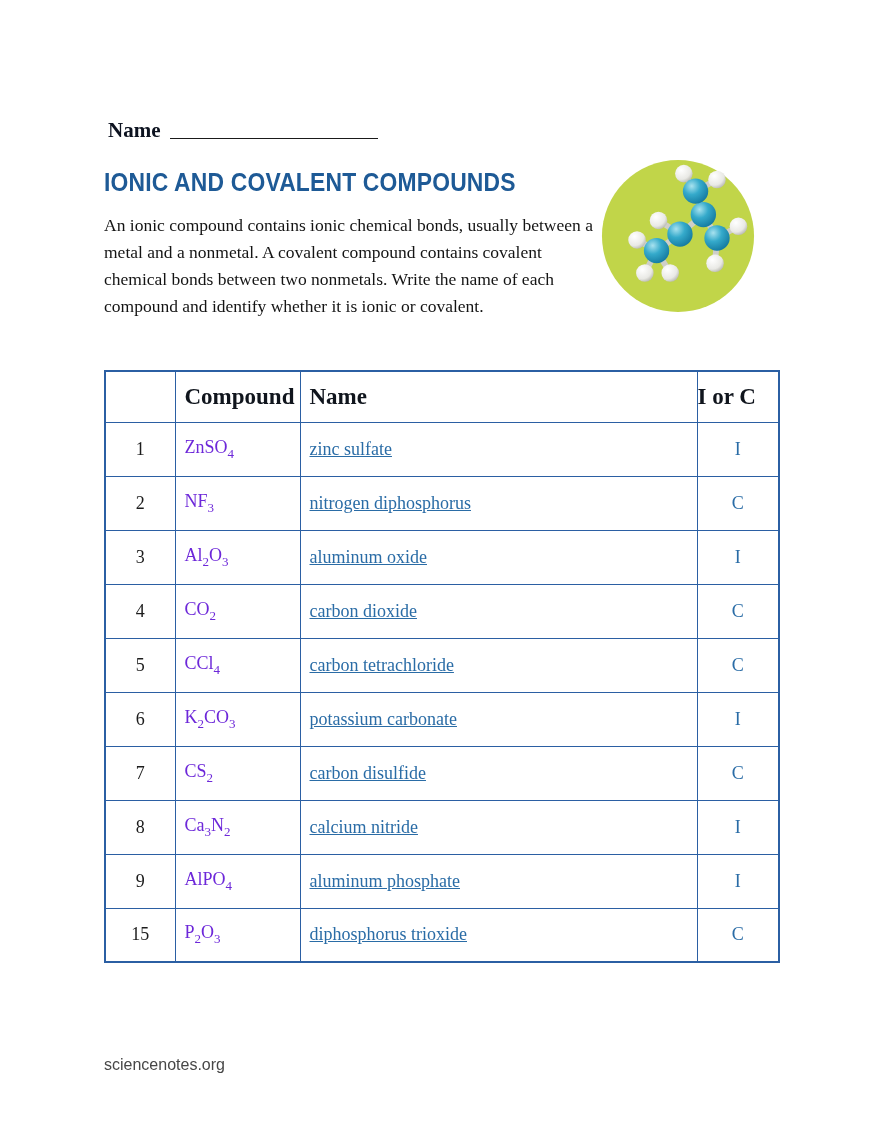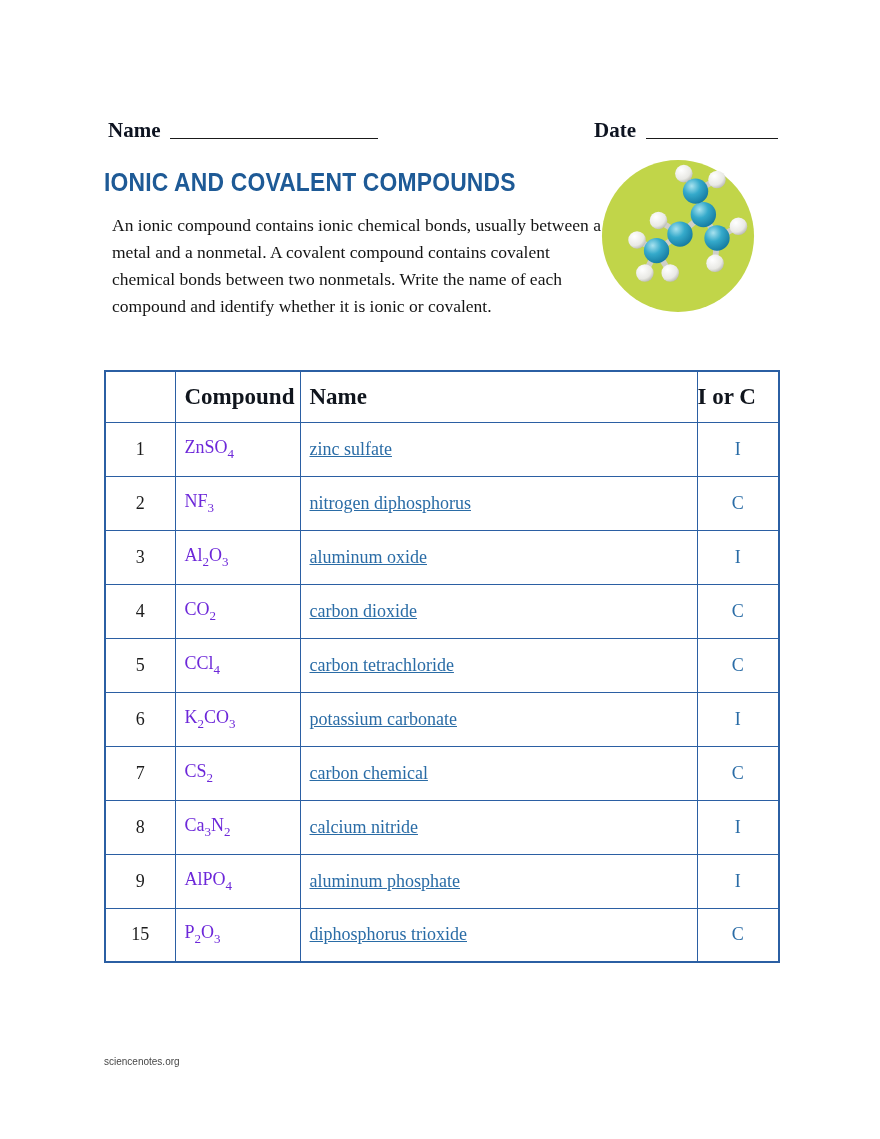--- a/index.html
+++ b/index.html
@@ -51,21 +51,21 @@
     font-weight:700;
     font-size:26px;
     letter-spacing:0.2px;
     color:var(--accent);
     transform:scaleX(0.88);
     transform-origin:left center;
     white-space:nowrap;
   }
   
   .intro{
-    margin:14px 0 0 8px;
+    margin:14px 0 0 0;
     width:500px;
     font-size:17.5px;
     line-height:27px;
     color:#141414;
   }
   
   .molecule{
     position:absolute;
     top:158px;left:600px;
     width:156px;height:156px;
@@ -108,37 +108,33 @@
   td.ioc{
     text-align:center;
     padding:0;
     color:var(--answer);
   }
   
   .footer{
     position:absolute;
     left:104px;top:1056px;
     font-family:"Liberation Sans", sans-serif;
-    font-size:10px;
+    font-size:16px;
     color:#474747;
   }
 </style>
 </head>
 <body>
 
 <div class="page">
 
   <div class="name-date-row">
     <div class="field">
       <span class="label">Name</span>
       <span class="blank name-blank"></span>
-    </div>
-    <div class="field">
-      <span class="label">Date</span>
-      <span class="blank date-blank"></span>
     </div>
   </div>
 
   <h1 class="title">IONIC AND COVALENT COMPOUNDS</h1>
 
   <p class="intro">An ionic compound contains ionic chemical bonds, usually between a metal and a nonmetal. A covalent compound contains covalent chemical bonds between two nonmetals. Write the name of each compound and identify whether it is ionic or covalent.</p>
 
   <svg class="molecule" viewBox="0 0 160 160" aria-hidden="true">
     <defs>
       <radialGradient id="gTeal" cx="35%" cy="30%" r="75%">
@@ -232,21 +228,21 @@
         </tr>
         <tr>
           <td class="num">6</td>
           <td class="formula">K<sub>2</sub>CO<sub>3</sub></td>
           <td class="answer">potassium carbonate</td>
           <td class="ioc">I</td>
         </tr>
         <tr>
           <td class="num">7</td>
           <td class="formula">CS<sub>2</sub></td>
-          <td class="answer">carbon chemical</td>
+          <td class="answer">carbon disulfide</td>
           <td class="ioc">C</td>
         </tr>
         <tr>
           <td class="num">8</td>
           <td class="formula">Ca<sub>3</sub>N<sub>2</sub></td>
           <td class="answer">calcium nitride</td>
           <td class="ioc">I</td>
         </tr>
         <tr>
           <td class="num">9</td>

